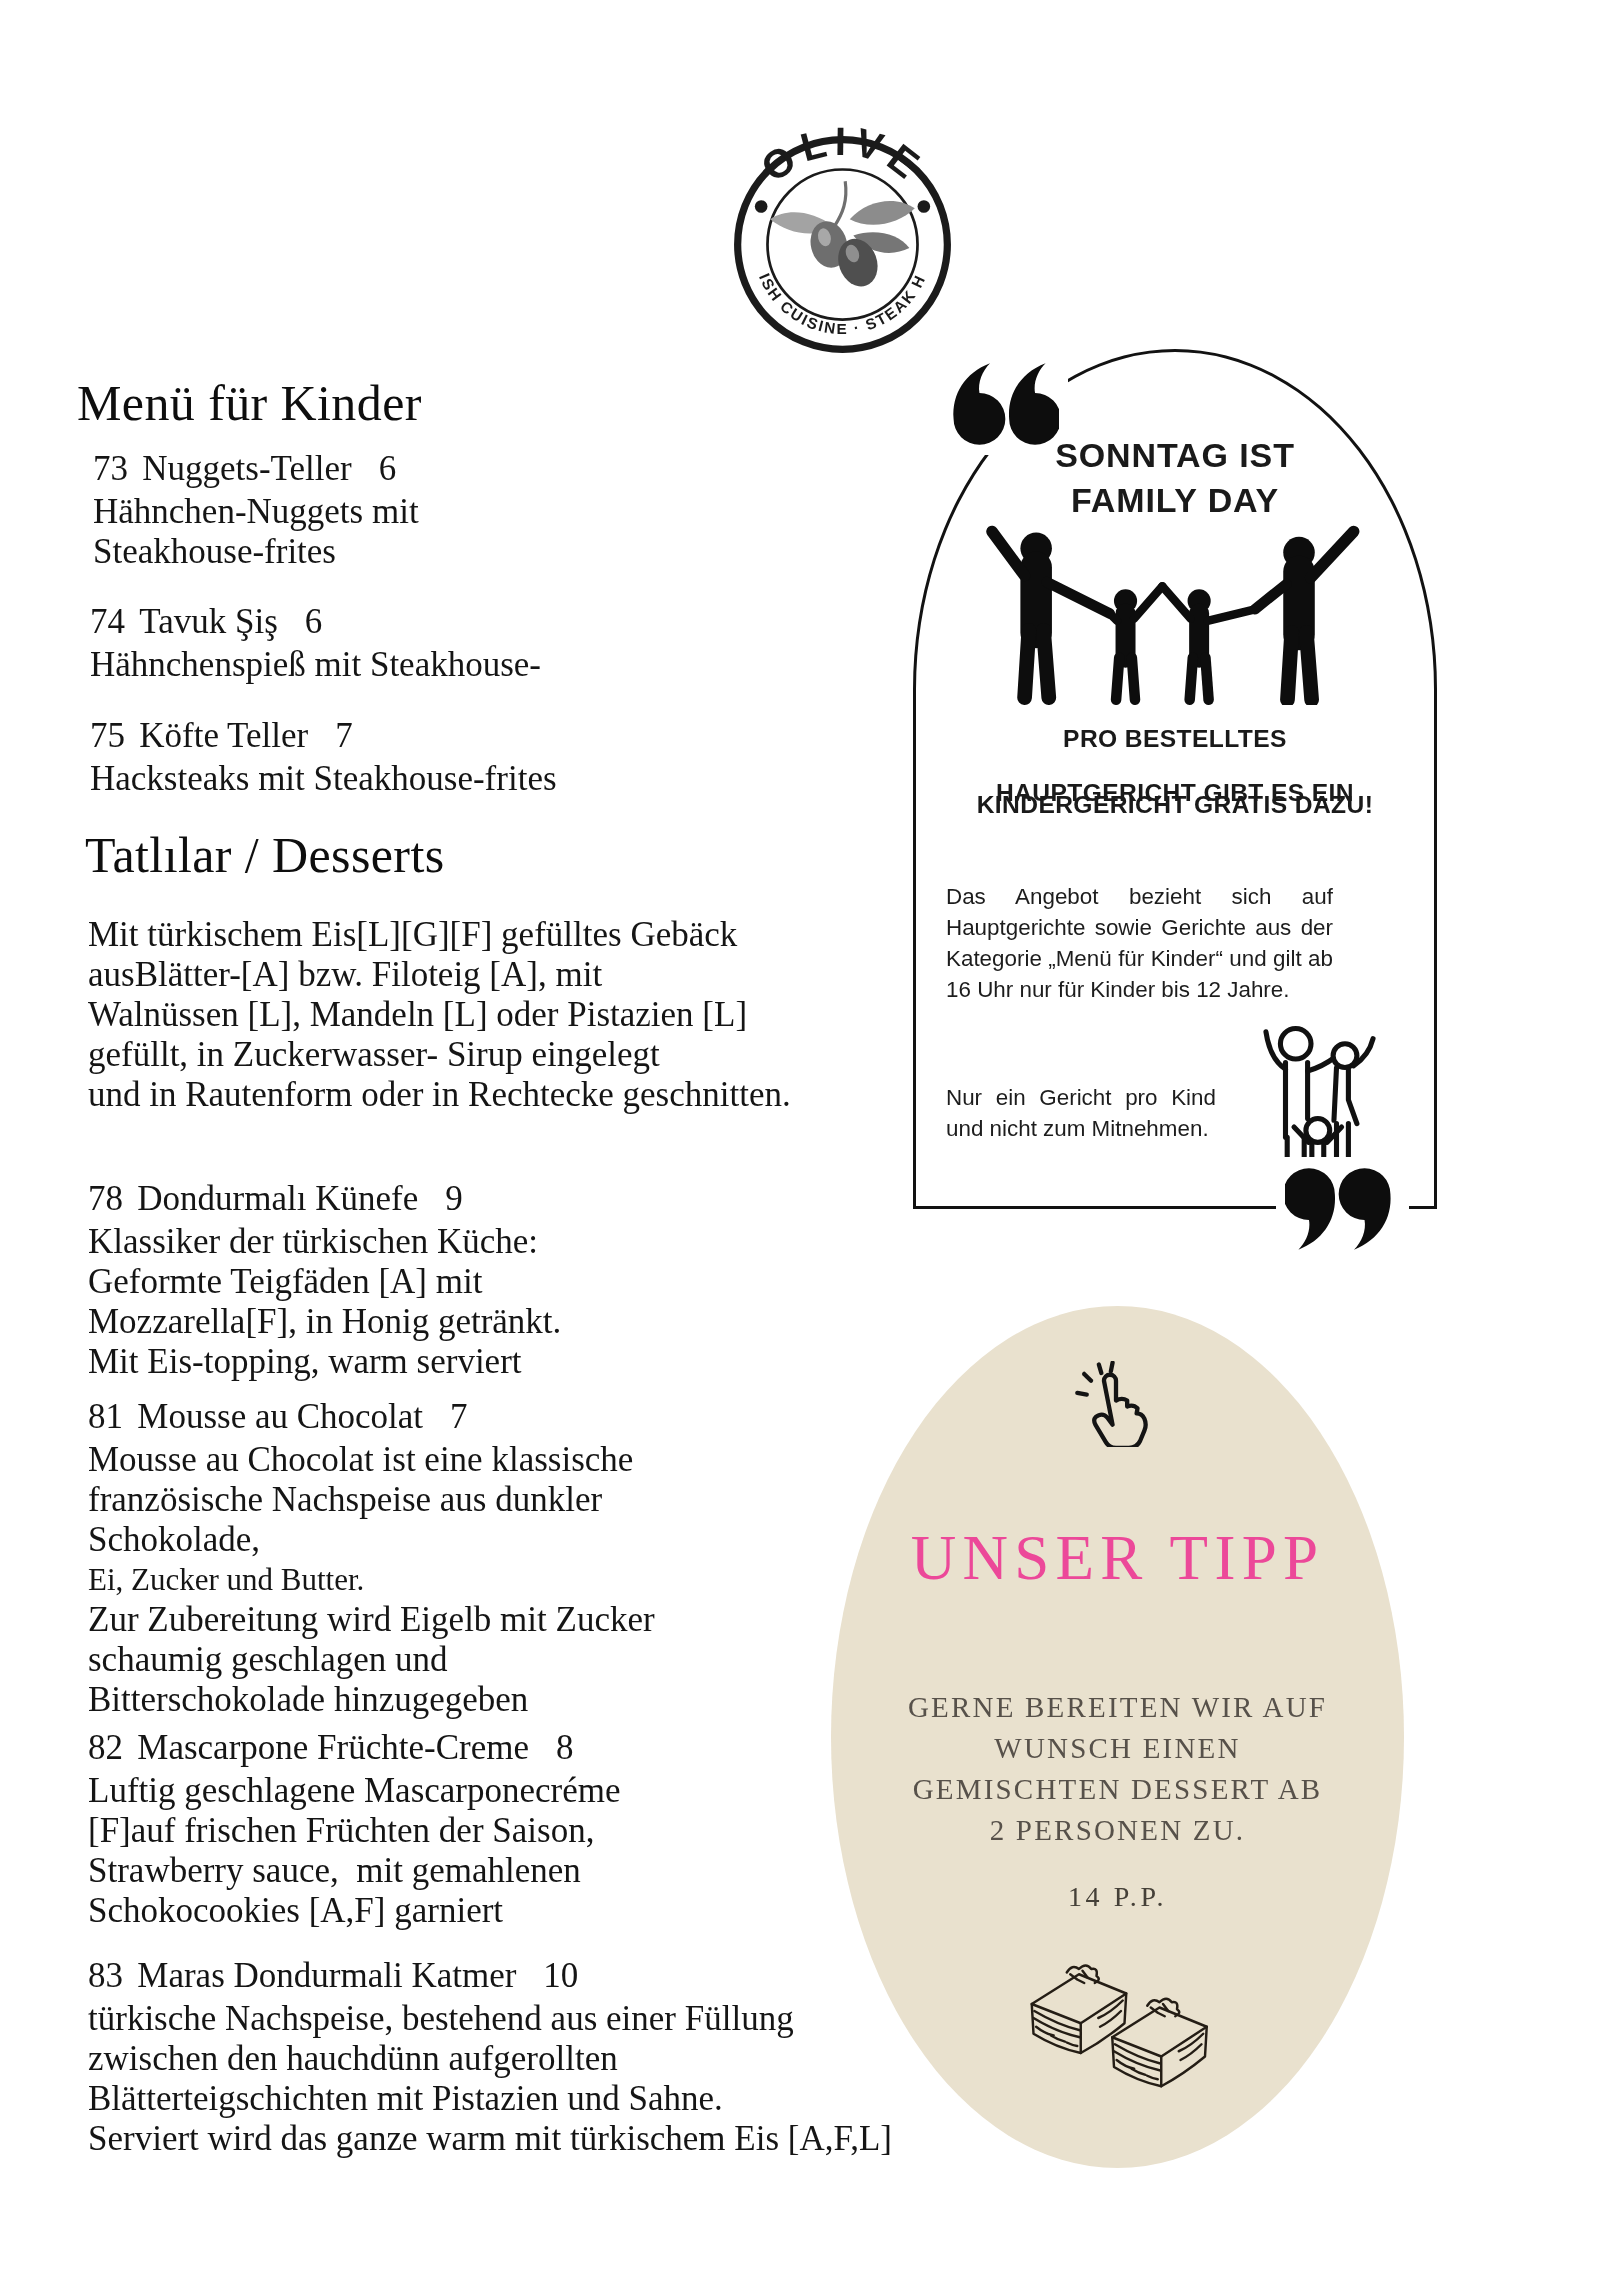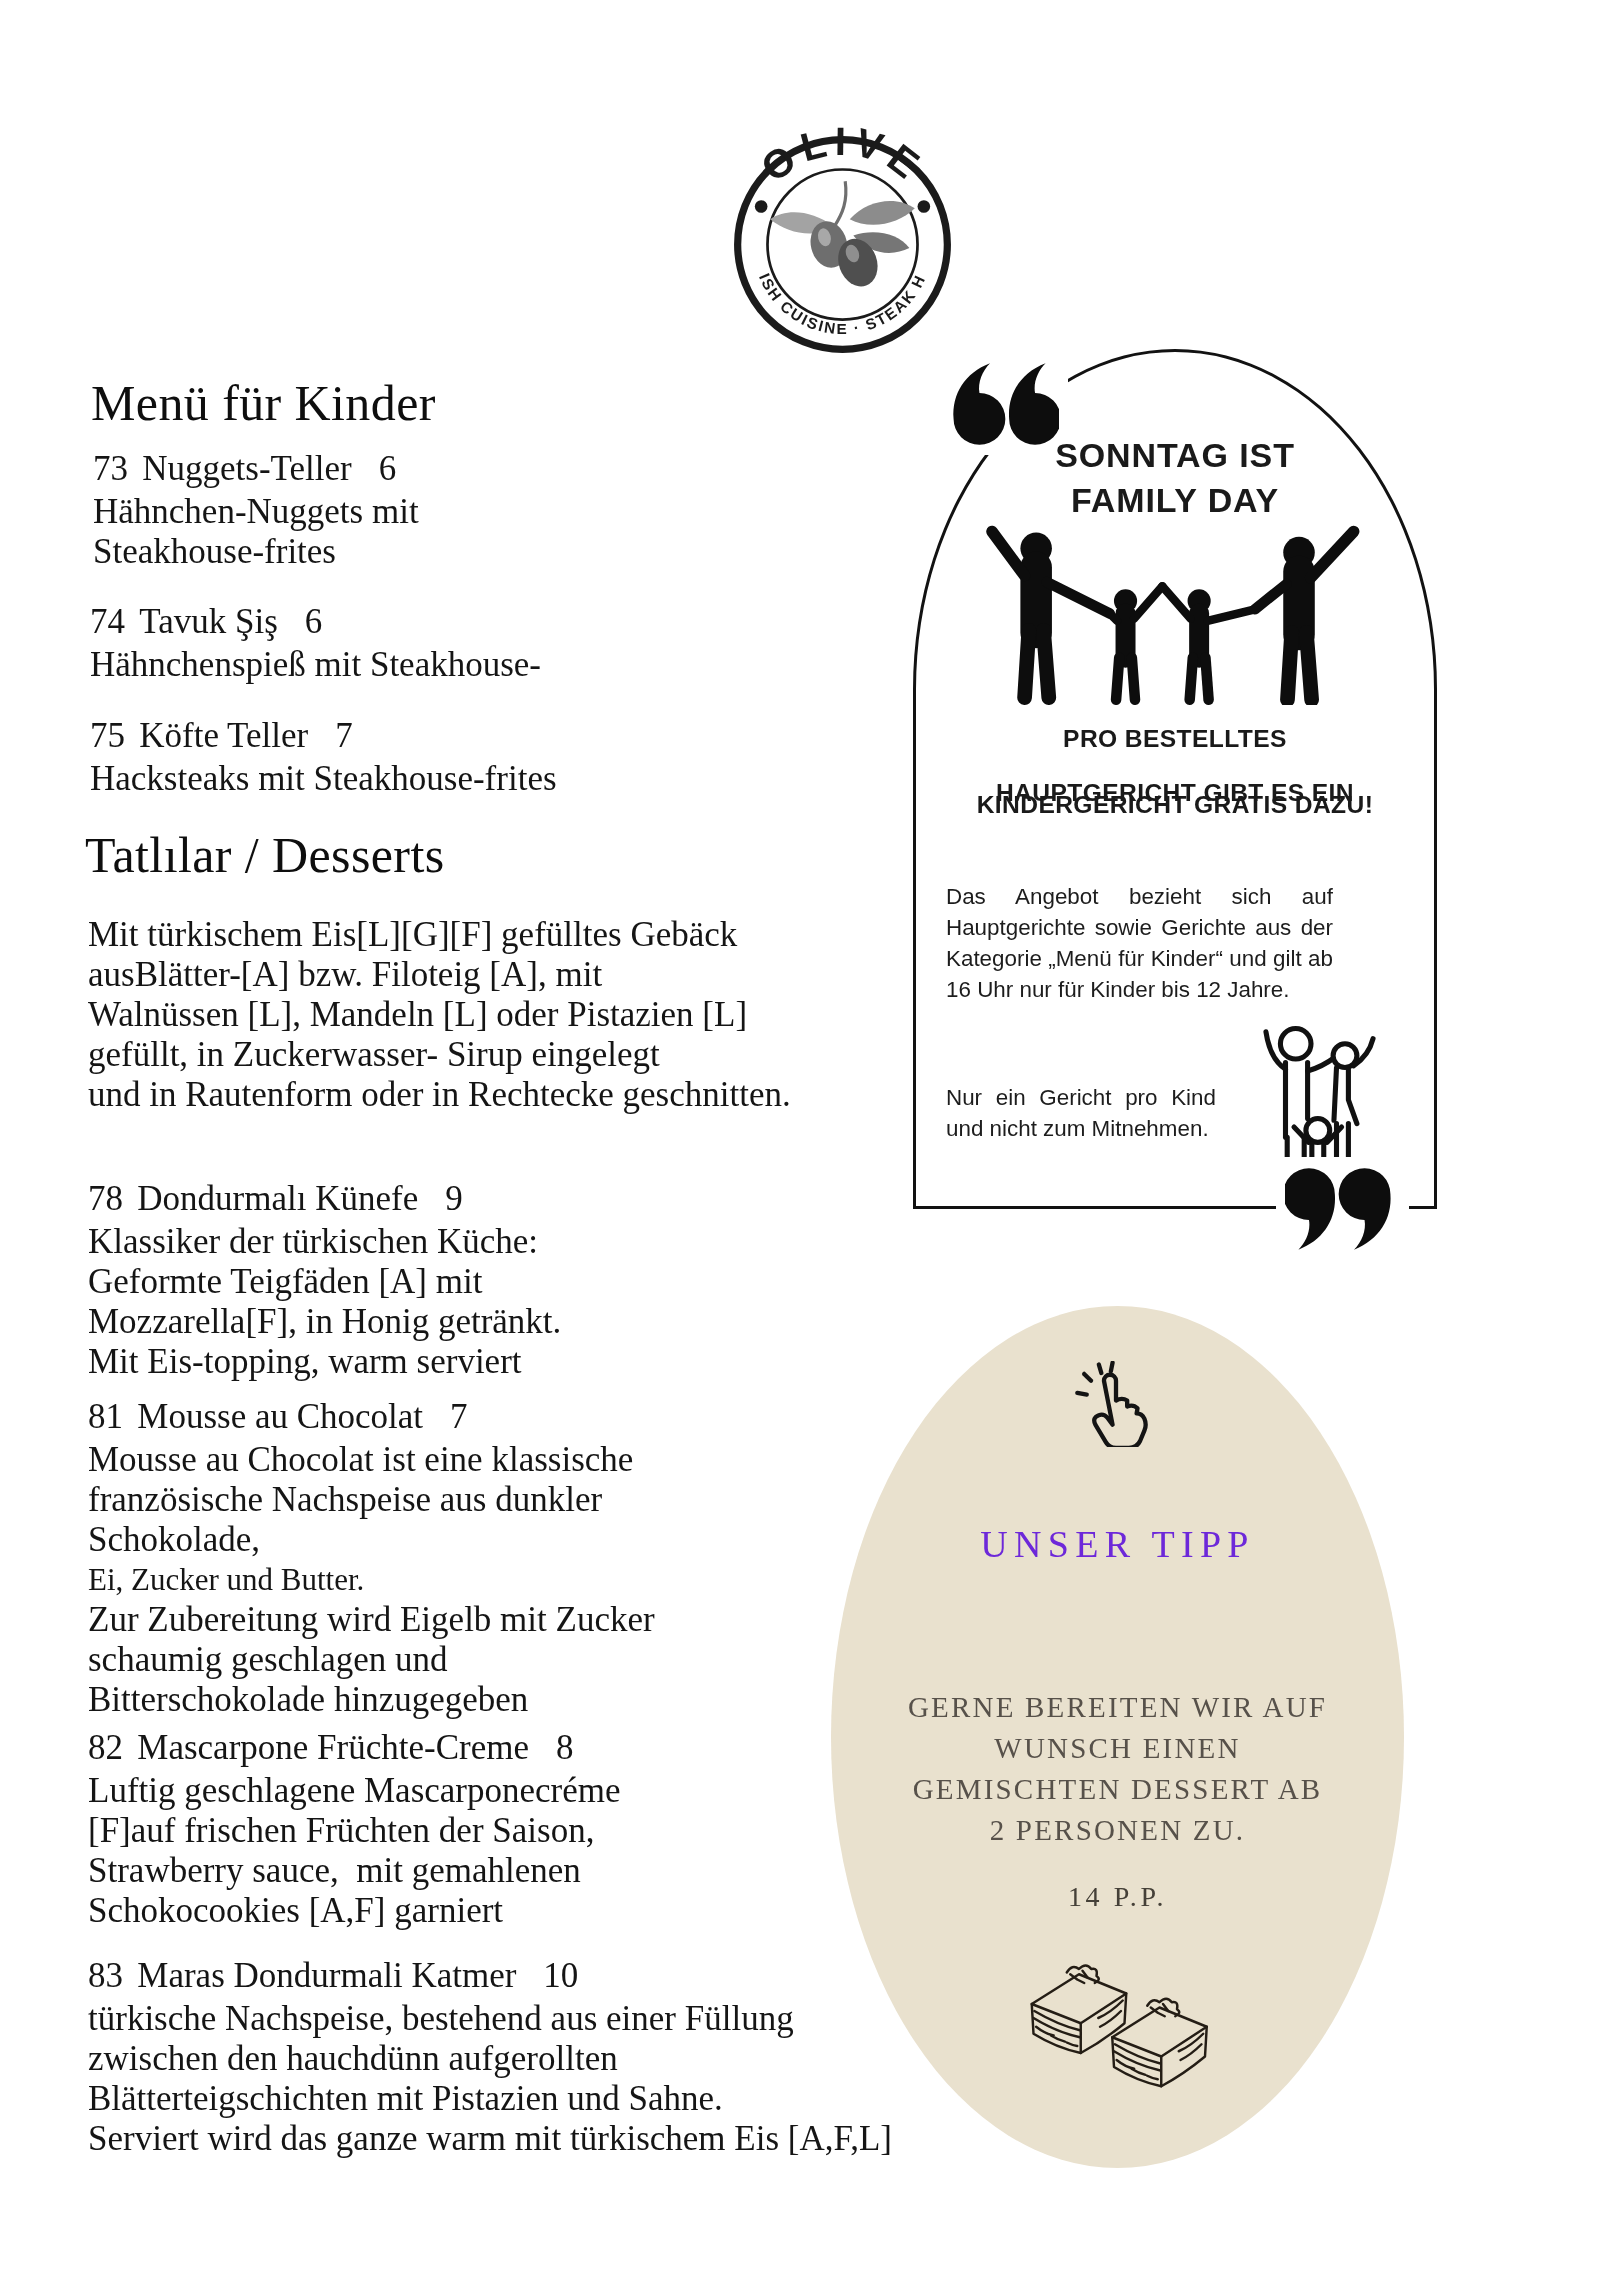--- a/index.html
+++ b/index.html
@@ -24,21 +24,21 @@
   .fd-line{left:913px;width:524px;text-align:center;font-family:"Liberation Sans",sans-serif;
            font-weight:700;color:#1a1a1a;}
   .fd-title{font-size:34px;letter-spacing:0.9px;line-height:41px;}
   .promo{font-size:24.6px;line-height:33px;letter-spacing:0.4px;}
   .sansp{font-family:"Liberation Sans",sans-serif;color:#1d1d1d;font-size:22.4px;line-height:31px;
          text-align:justify;}
 
   
   .tip-oval{left:831px;top:1306px;width:573px;height:862px;background:#e9e1ce;border-radius:50%;}
   .tip-center{left:831px;width:573px;text-align:center;}
-  .tip-title{font-size:38px;letter-spacing:6.3px;color:#6d28d9;}
+  .tip-title{font-size:63px;letter-spacing:6.3px;color:#ec4899;}
   .tip-body{font-size:29px;line-height:41px;letter-spacing:2.2px;color:#57514a;text-align:center;}
   .tip-price{font-size:28px;letter-spacing:3.6px;color:#454038;}
 </style>
 </head>
 <body>
 
 <div class="page">
 
   <svg class="abs" style="left:725px;top:127px;" width="235" height="235" viewBox="0 0 260 260">
     <circle cx="130" cy="130" r="116" fill="#ffffff" stroke="#1b1b1b" stroke-width="8"></circle>
@@ -60,21 +60,21 @@
       <path d="M120,110 C96,92 68,90 50,102 C70,118 100,124 120,110 Z" fill="#a3a3a3"></path>
       <path d="M138,102 C158,80 190,76 210,90 C192,108 160,114 138,102 Z" fill="#8c8c8c"></path>
       <path d="M142,120 C166,112 192,118 204,134 C184,144 158,140 142,120 Z" fill="#767676"></path>
       <ellipse cx="115" cy="130" rx="20" ry="26" transform="rotate(-14 115 130)" fill="#6e6e6e"></ellipse>
       <ellipse cx="110" cy="122" rx="7" ry="10" transform="rotate(-14 110 122)" fill="#a8a8a8"></ellipse>
       <ellipse cx="147" cy="150" rx="21" ry="27" transform="rotate(-20 147 150)" fill="#4f4f4f"></ellipse>
       <ellipse cx="141" cy="140" rx="7" ry="10" transform="rotate(-20 141 140)" fill="#8f8f8f"></ellipse>
     </g>
   </svg>
 
-  <div class="abs sec-h" style="left:91px;top:374px;text-align:right;">Menü für Kinder</div>
+  <div class="abs sec-h" style="left:77px;top:374px;text-align:right;">Menü für Kinder</div>
 
   <div class="abs mi" style="left:93px;top:445px;">
     <div class="t"><span class="num">73</span><span class="name">Nuggets-Teller</span><span class="price">6</span></div>
     <div class="d">Hähnchen-Nuggets mit</div>
     <div class="d">Steakhouse-frites</div>
   </div>
 
   <div class="abs mi" style="left:90px;top:598px;">
     <div class="t"><span class="num">74</span><span class="name">Tavuk Şiş</span><span class="price">6</span></div>
     <div class="d">Hähnchenspieß mit Steakhouse-</div>

